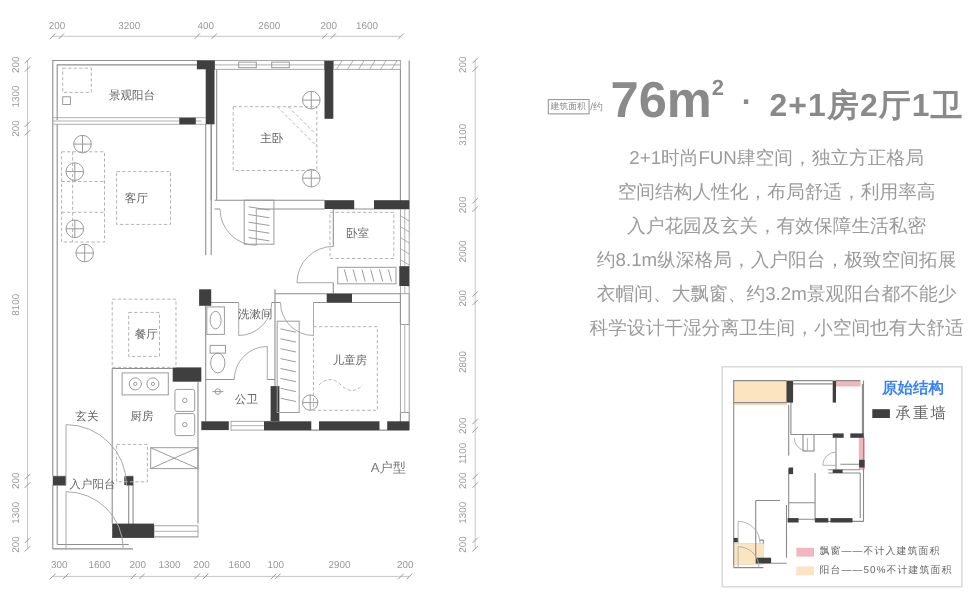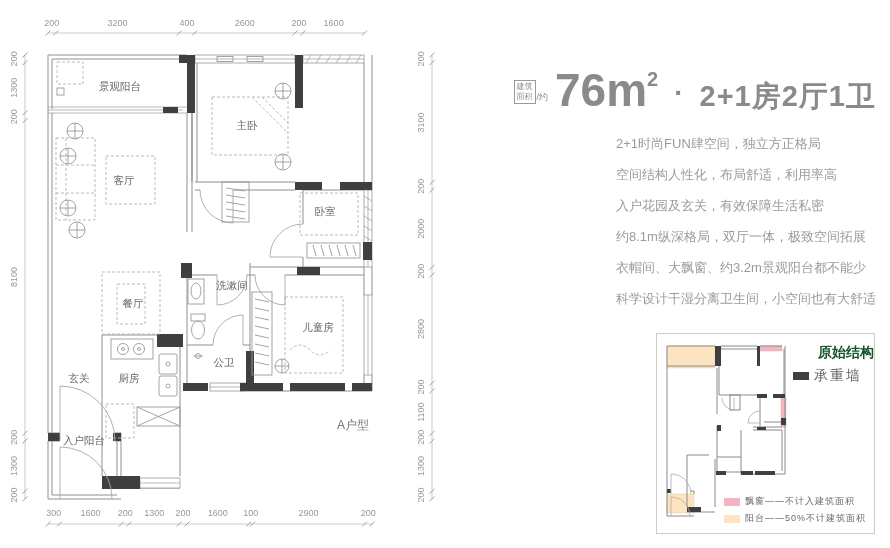--- a/index.html
+++ b/index.html
@@ -17,39 +17,39 @@
   .rl{font-size:10.5px;fill:#666;text-anchor:middle;}
   .rl2{font-size:12px;fill:#777;text-anchor:middle;}
   .dim{font-size:9px;fill:#999;text-anchor:middle;}
   .dimline{stroke:#b5b5b5;stroke-width:.7;}
   .tick{stroke:#999;stroke-width:.9;}
   
   .headline{position:absolute;right:14px;top:14px;font-size:35px;font-weight:bold;
             color:#e24537;white-space:nowrap;letter-spacing:.5px;}
   .area-line{position:absolute;right:14px;top:70px;display:flex;align-items:flex-end;color:#8a8a8a;}
   .badge{display:inline-flex;align-items:flex-end;margin-right:7px;margin-bottom:7px;}
-  .badge-box{display:flex;flex-direction:column;border:1px solid #9a9a9a;font-size:8px;
+  .badge-box{display:flex;border:1px solid #9a9a9a;font-size:8px;
              line-height:10px;color:#8a8a8a;padding:1px 2px;text-align:center;}
   .badge-approx{font-size:9px;color:#8a8a8a;margin-left:1px;}
   .area-value{font-size:46px;font-weight:bold;line-height:.9;}
   .area-value sup{font-size:20px;vertical-align:20px;}
   .sep{font-size:28px;font-weight:bold;margin:0 16px 4px 16px;line-height:1;}
   .spec{font-size:29px;font-weight:bold;letter-spacing:1px;line-height:1;white-space:nowrap;}
-  .desc{position:absolute;right:14px;top:128px;text-align:left;font-size:13px;
+  .desc{position:absolute;right:14px;top:128px;text-align:center;font-size:17px;
         line-height:31px;color:#9b9b9b;white-space:nowrap;}
   
   .mini{position:absolute;left:656px;top:333px;width:217px;height:199px;
         border:1px solid #ccc;background:#fff;}
   .mini svg{position:absolute;left:0;top:0;}
   .mw{stroke:#8a8a8a;stroke-width:1;fill:none;}
   .mdk{fill:#3f3f3f;}
   .mpink{fill:#f3b6c1;stroke:#d9a3ad;stroke-width:.4;}
   .mcream{fill:#fce4c0;stroke:#e0c9a6;stroke-width:.4;}
   .marc{stroke:#ababab;stroke-width:.8;fill:none;}
-  .mini-title{position:absolute;right:0;top:10px;font-size:14px;font-weight:bold;color:#14532d;}
+  .mini-title{position:absolute;right:16px;top:10px;font-size:14px;font-weight:bold;color:#3b82f6;}
   .mini-wall-legend{position:absolute;right:12px;top:33px;display:flex;align-items:center;
                     font-size:14px;color:#666;letter-spacing:2px;}
   .mini-legend{position:absolute;right:8px;bottom:8px;font-size:9px;color:#666;}
   .mini-legend .row{display:flex;align-items:center;justify-content:flex-start;margin-top:4px;letter-spacing:1px;padding-left:33px;}
   .sw{display:inline-block;width:16px;height:8px;margin-right:5px;}
   .sw-dark{background:#3f3f3f;}
   .sw-pink{background:#f3b6c1;}
   .sw-cream{background:#fce4c0;}
 </style>
 </head>
@@ -291,21 +291,21 @@
     </span>
     <span class="area-value"><span>76m</span><sup>2</sup></span>
     <span class="sep">·</span>
     <span class="spec">2+1房2厅1卫</span>
   </div>
 
   <div class="desc">
     <div>2+1时尚FUN肆空间，独立方正格局</div>
     <div>空间结构人性化，布局舒适，利用率高</div>
     <div>入户花园及玄关，有效保障生活私密</div>
-    <div>约8.1m纵深格局，双厅一体，极致空间拓展</div>
+    <div>约8.1m纵深格局，入户阳台，极致空间拓展</div>
     <div>衣帽间、大飘窗、约3.2m景观阳台都不能少</div>
     <div>科学设计干湿分离卫生间，小空间也有大舒适</div>
   </div>
 
   <div class="mini">
     <svg width="216" height="197" viewBox="0 0 216 197">
       <rect class="mcream" x="10" y="12" width="48" height="22"></rect>
       <rect class="mcream" x="10" y="160" width="27" height="19"></rect>
       <rect class="mpink" x="103" y="12" width="22" height="5"></rect>
       <rect class="mpink" x="124" y="64" width="5" height="29"></rect>

